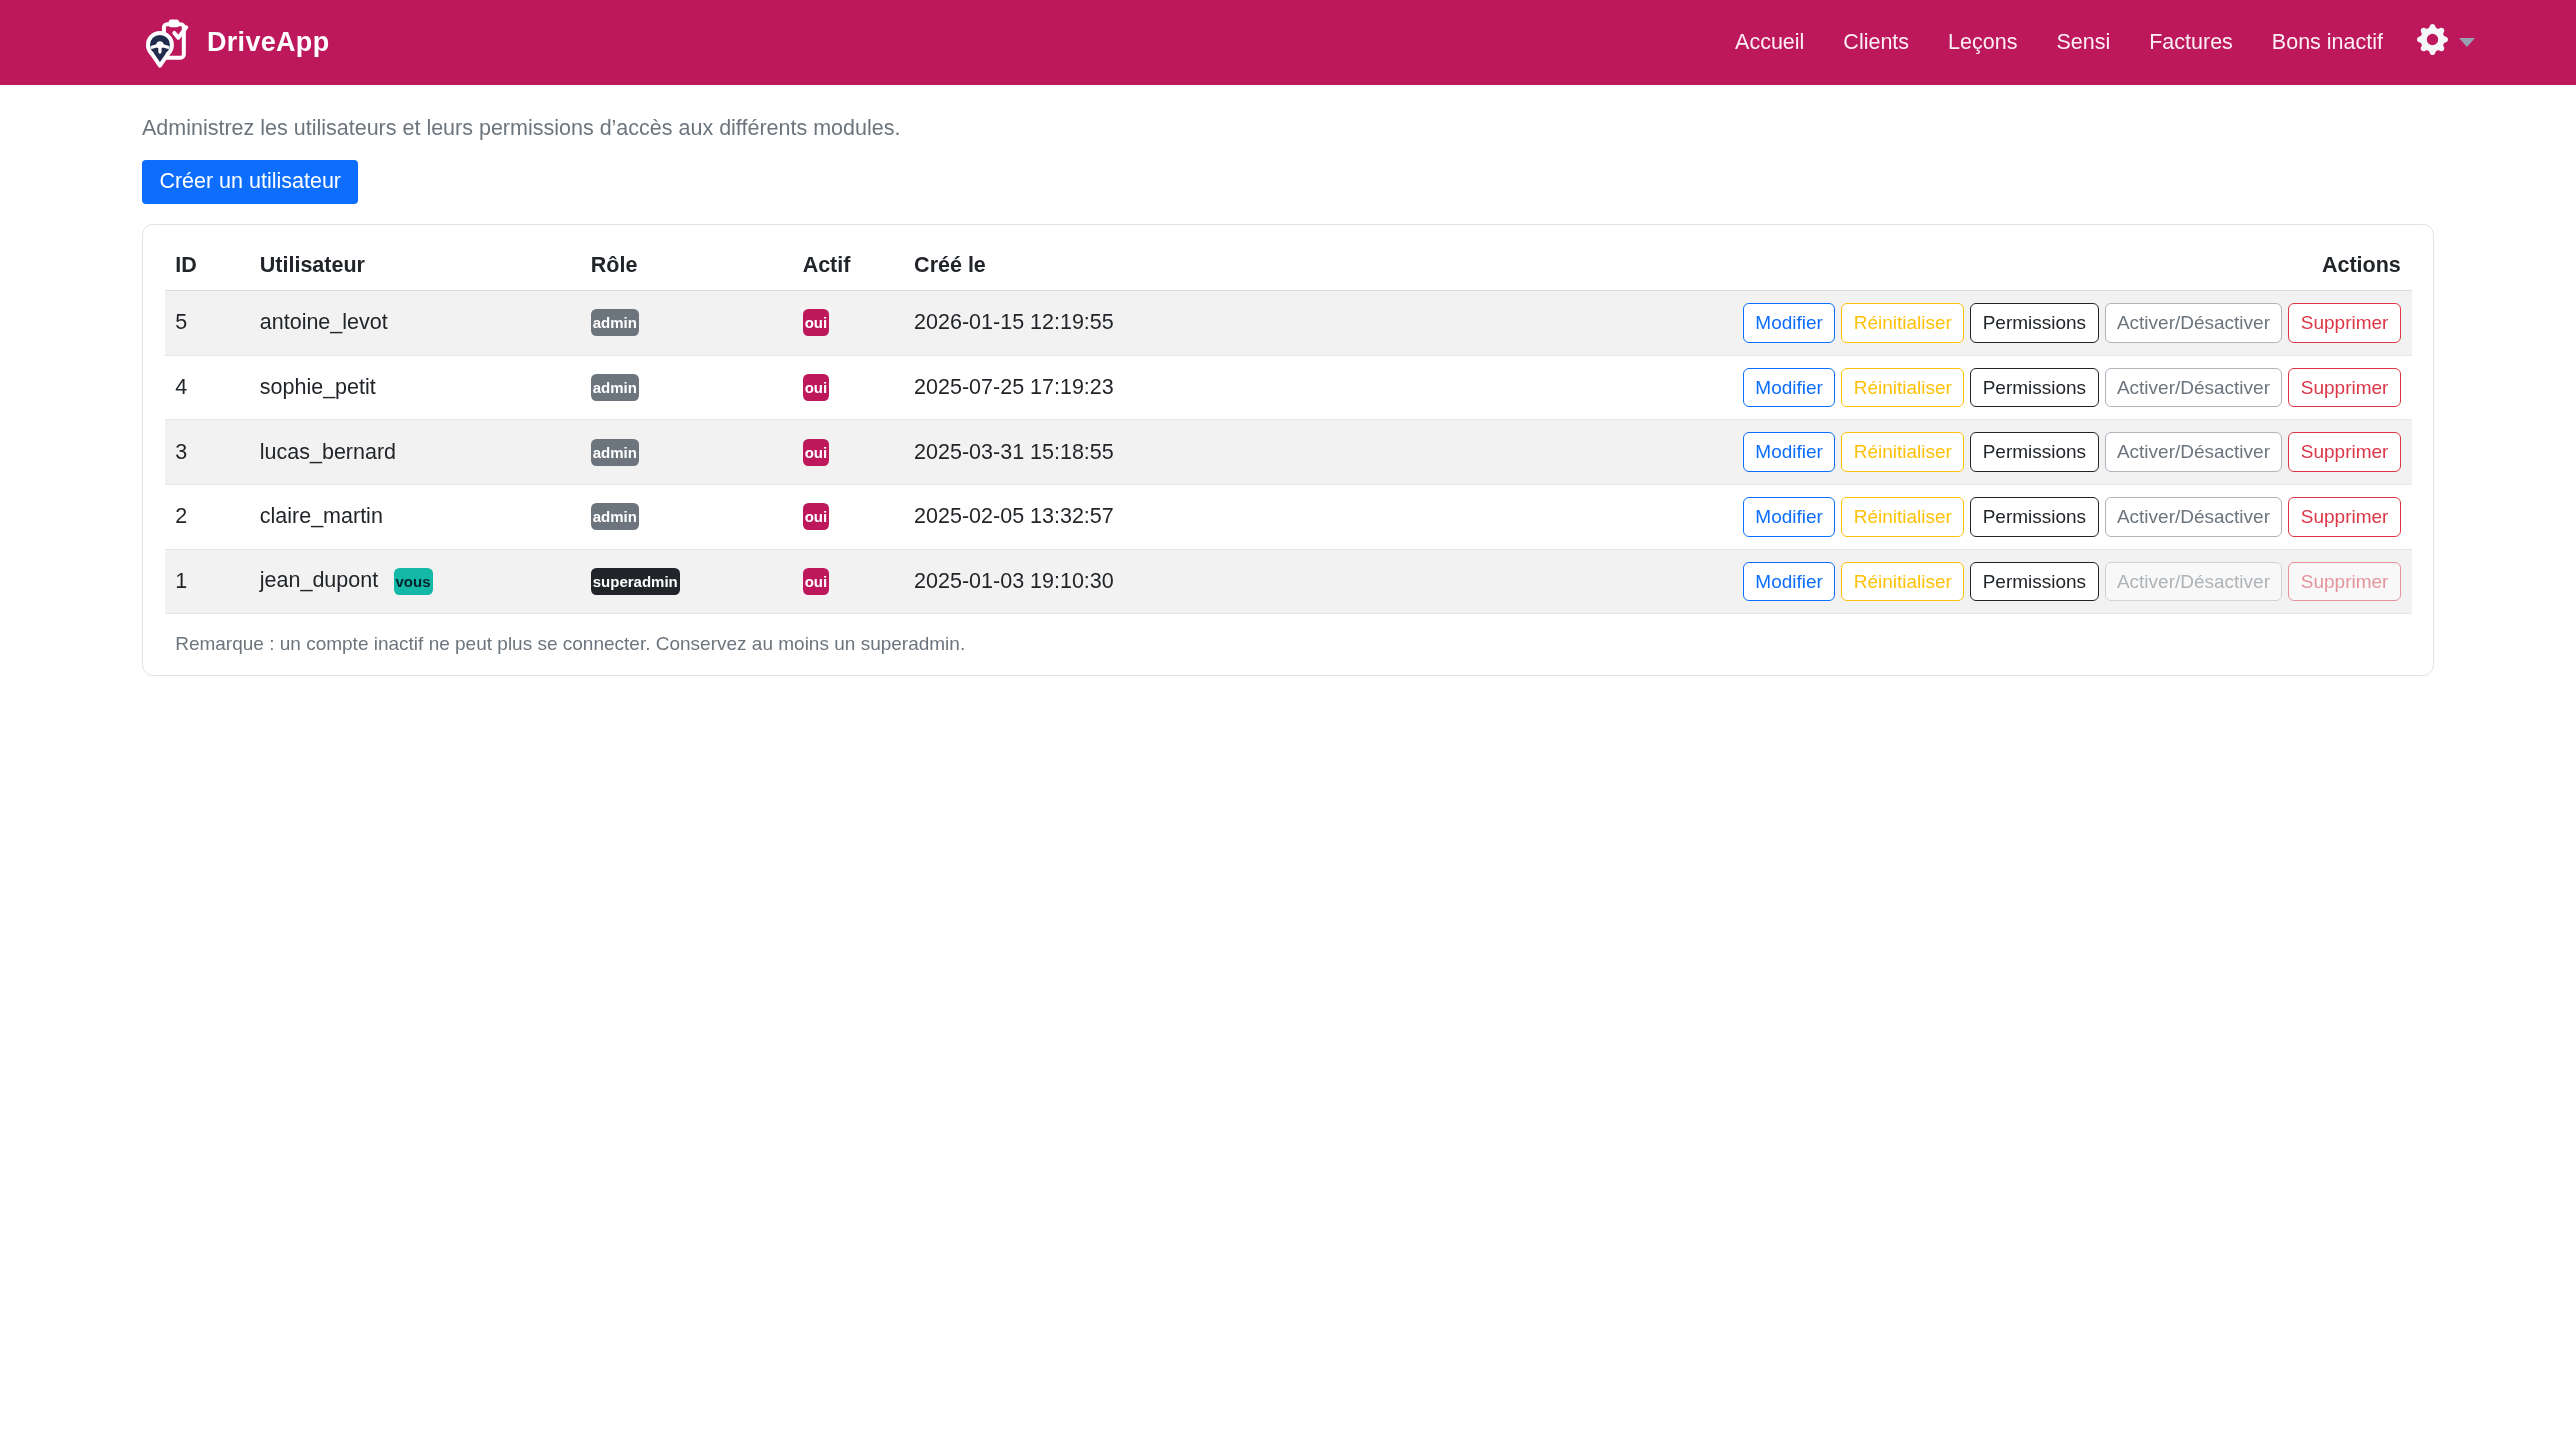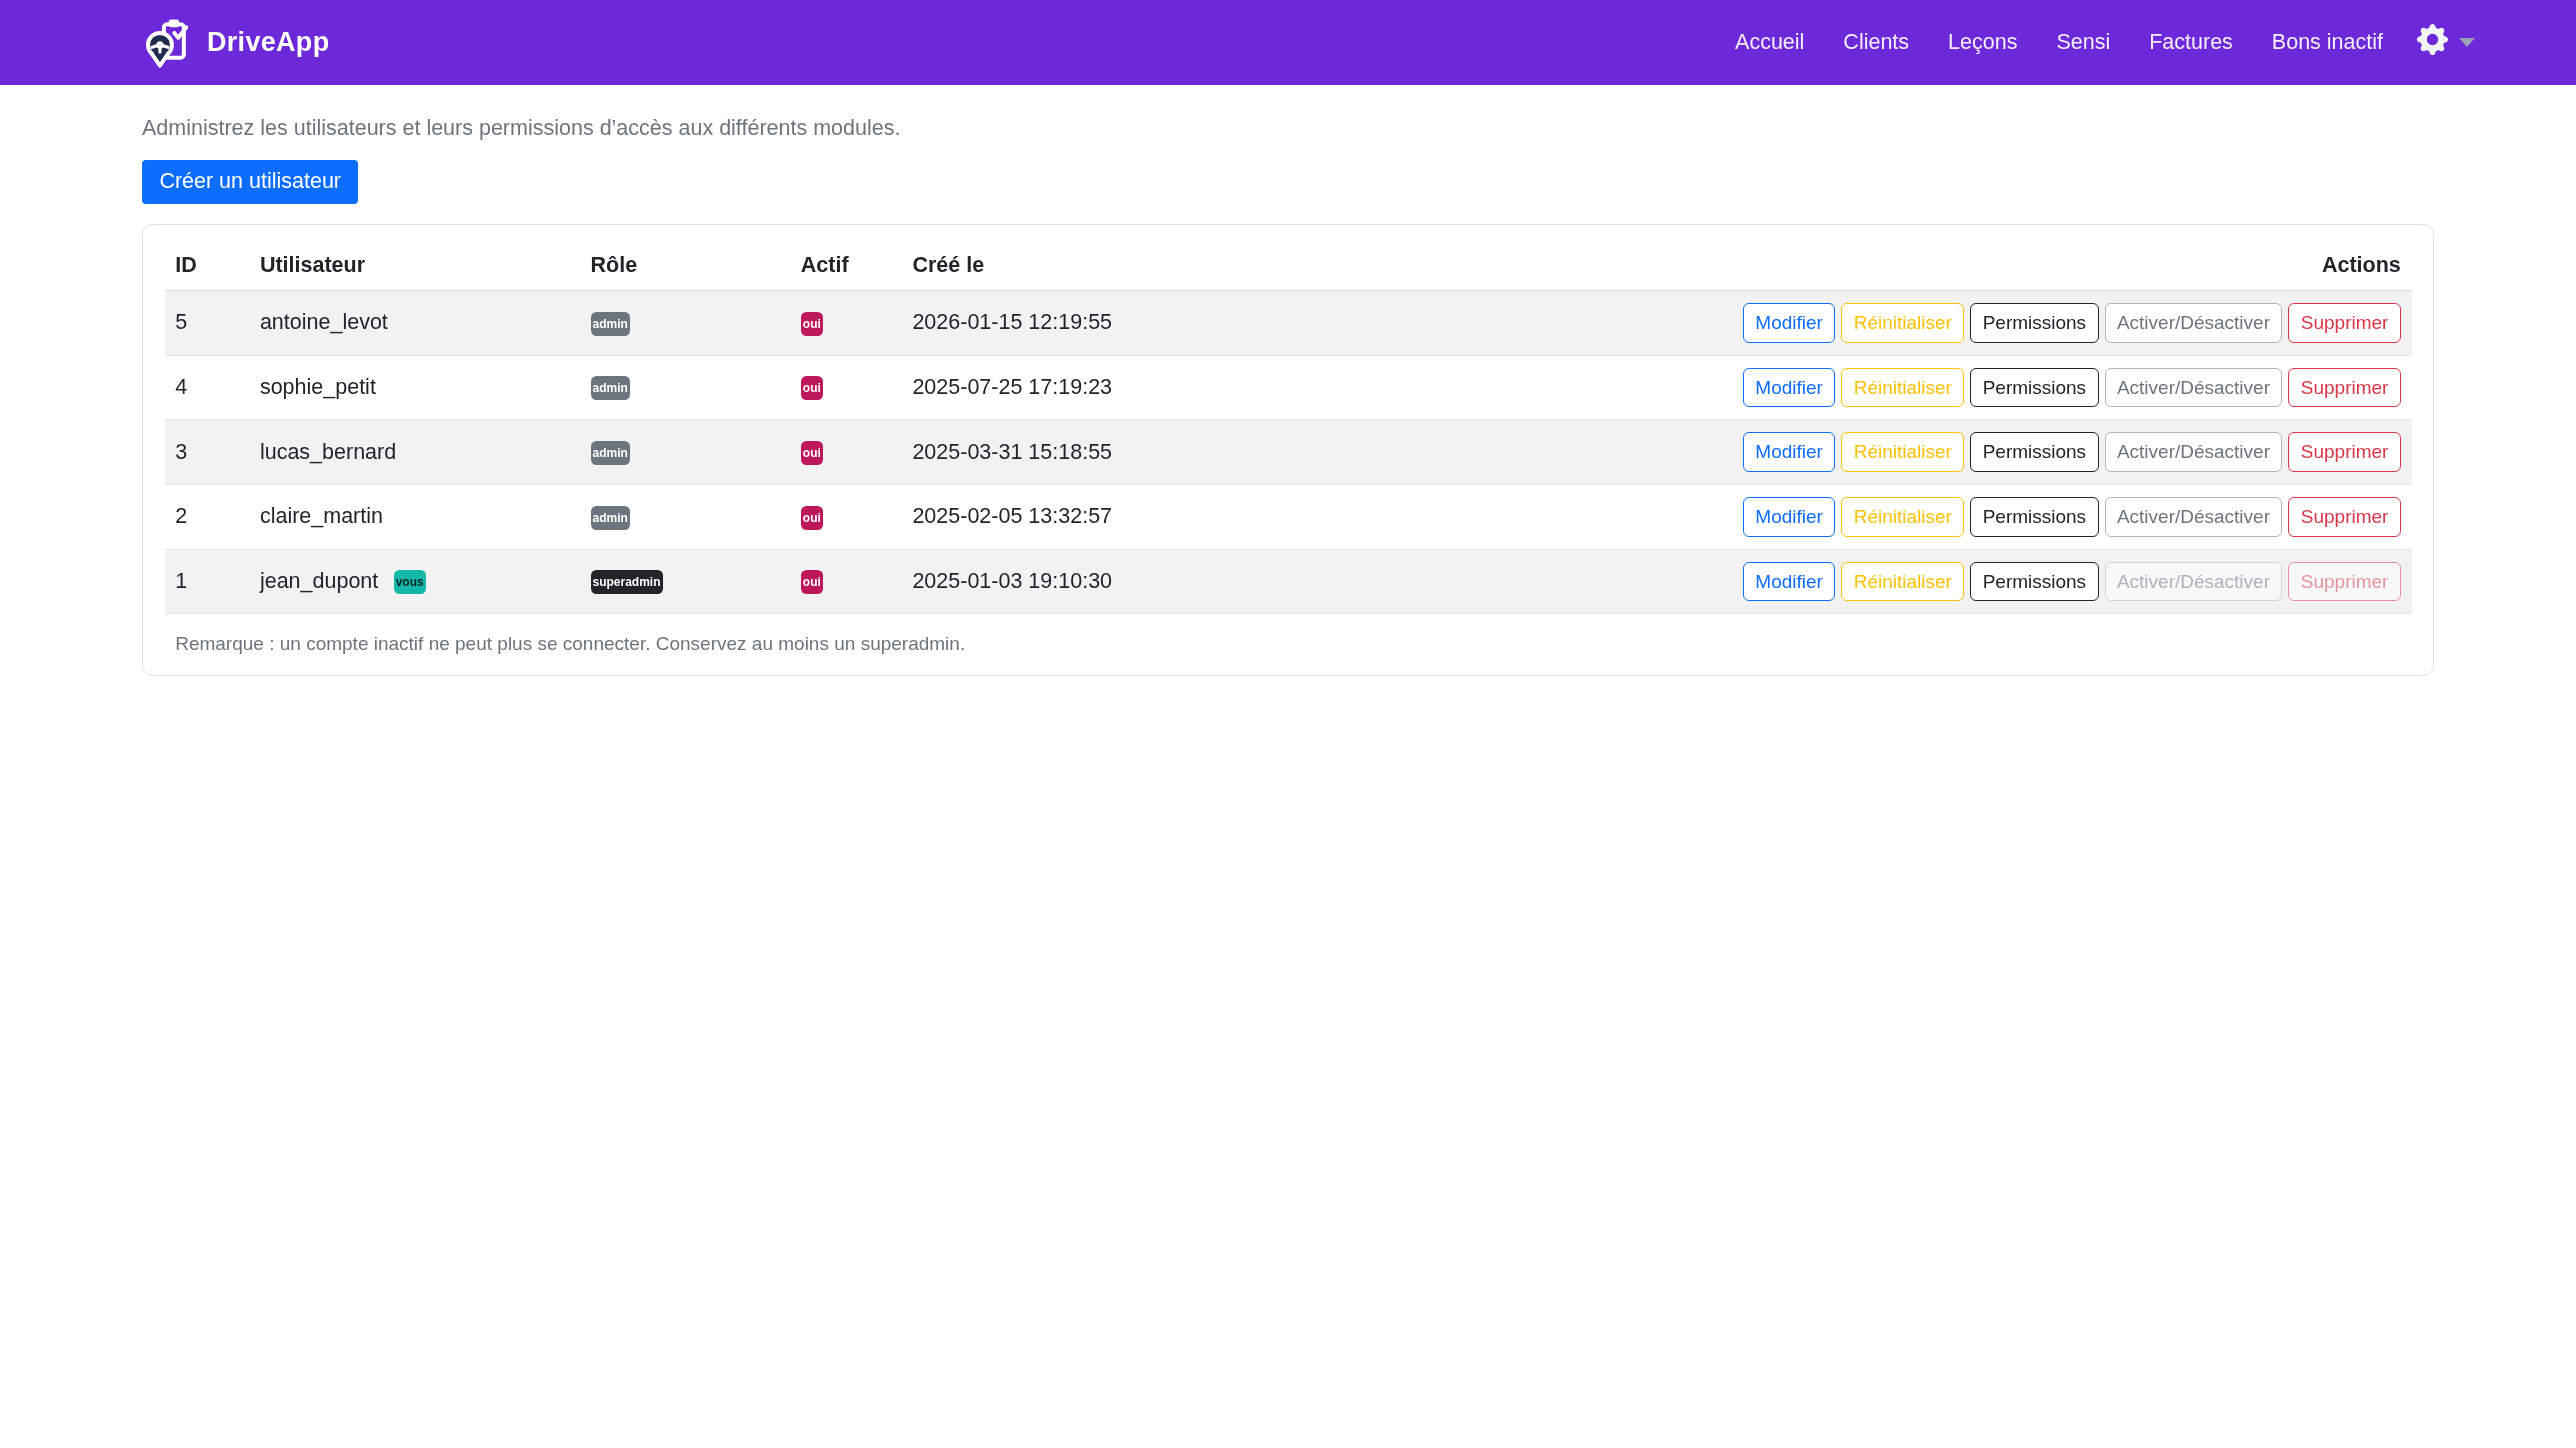--- a/index.html
+++ b/index.html
@@ -9,21 +9,21 @@
     background: #ffffff;
     font-family: "Liberation Sans", "DejaVu Sans", sans-serif;
     color: #212529;
     font-size: 21.5px;
     -webkit-font-smoothing: antialiased;
   }
 
   
   .navbar {
     height: 85px;
-    background: #6d28d9;
+    background: #be185d;
     display: flex; align-items: center;
     width: 100%;
   }
   .navbar-inner {
     width: 100%;
     padding: 0 101px 0 144px;
     display: flex; align-items: center; justify-content: space-between;
   }
   .brand { display: flex; align-items: center; gap: 12px; cursor: pointer; }
   .brand svg { display: block; }
@@ -111,21 +111,21 @@
   .col-id { width: 4%; }
   .col-user { width: 15.5%; }
   .col-role { width: 10%; }
   .col-active { width: 5.2%; }
   .col-created { width: 40.3%; }
   .col-actions { width: 25%; }
 
   
   .badge {
     display: inline-block;
-    font-size: 12px;
+    font-size: 15px;
     font-weight: 700;
     line-height: 1;
     padding: 6px 2px;
     border-radius: 5.4px;
     color: #ffffff;
     vertical-align: middle;
   }
   .badge-secondary { background: #6c757d; }
   .badge-dark      { background: #212529; }
   .badge-success   { background: #be185d; }

